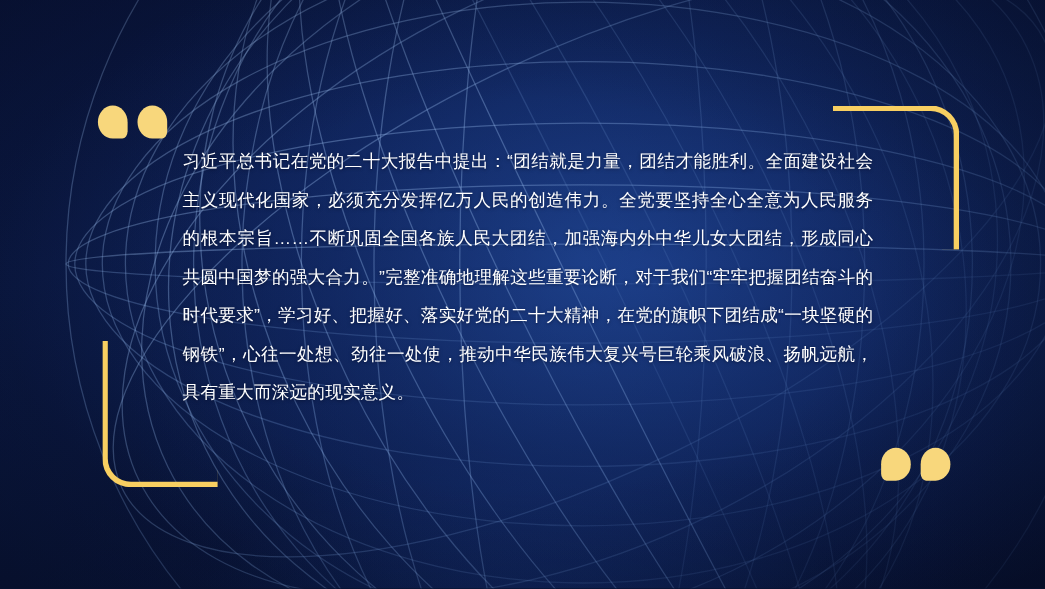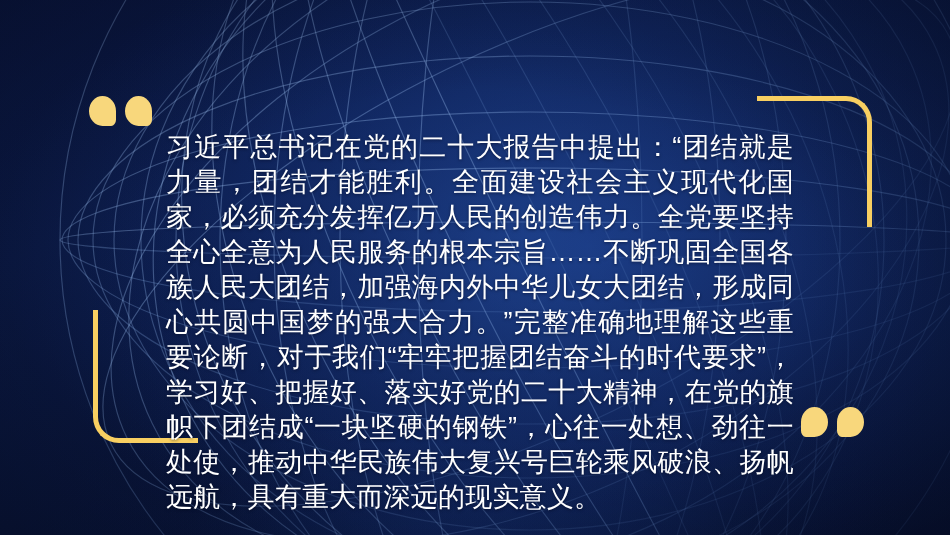--- a/index.html
+++ b/index.html
@@ -88,21 +88,21 @@
     border-bottom-left-radius: 26px;
   }
 
   
   .quote-body {
     position: absolute;
     left: 166px;
     top: 130px;
     width: 628px;
     color: #ffffff;
-    font-size: 27px;
+    font-size: 16px;
     line-height: 35px;
     letter-spacing: 0.2px;
     text-align: justify;
     text-align-last: left;
     text-shadow: 0 1px 3px rgba(2,8,28,0.55);
     white-space: pre-wrap;
   }
 </style>
 </head>
 <body>

